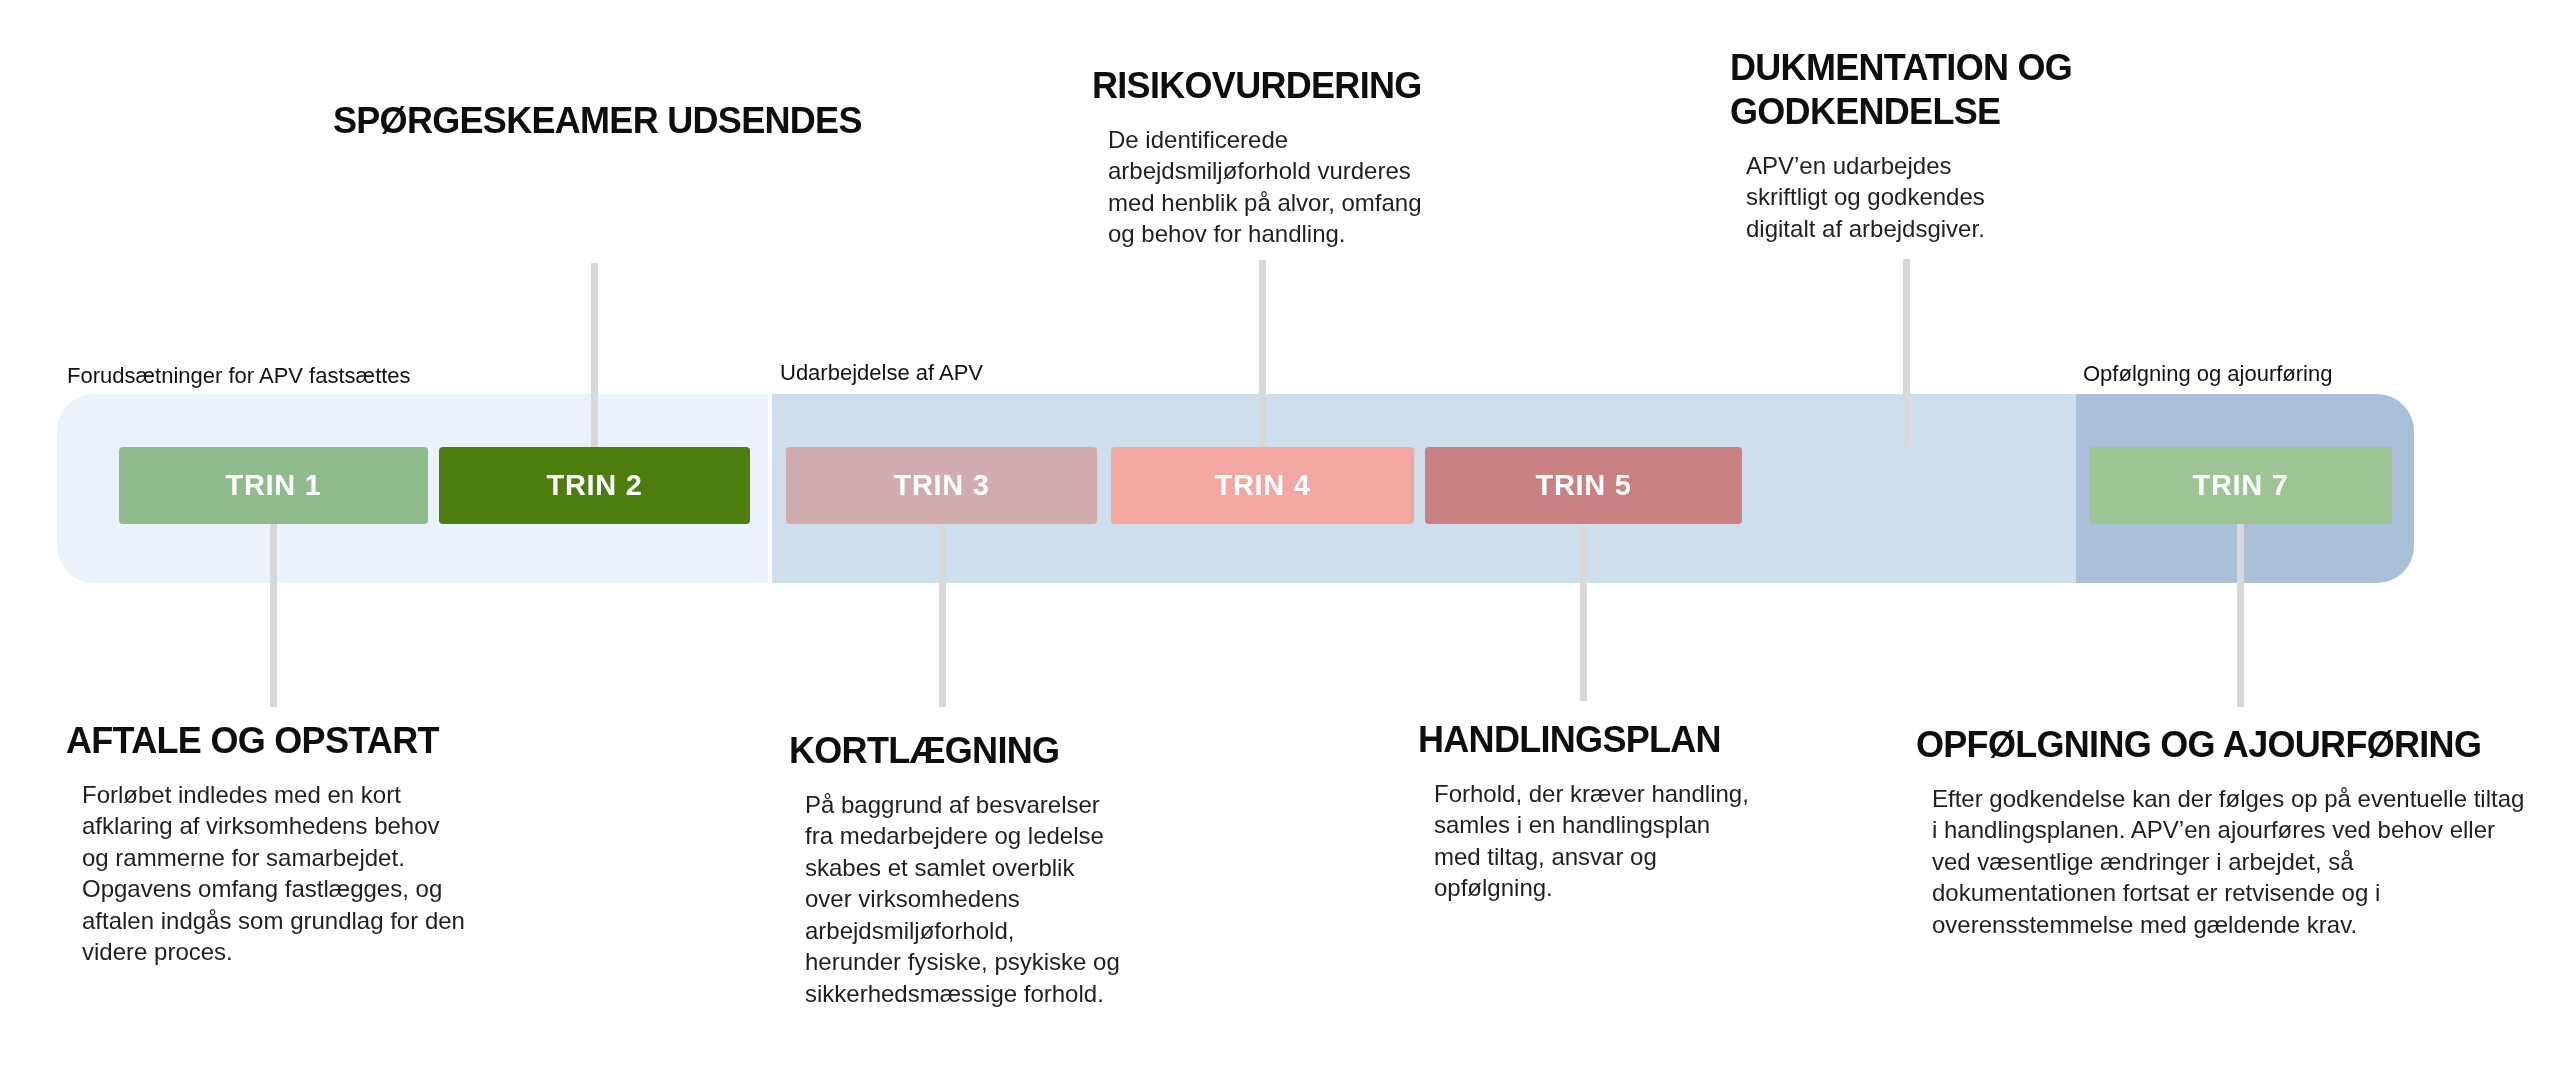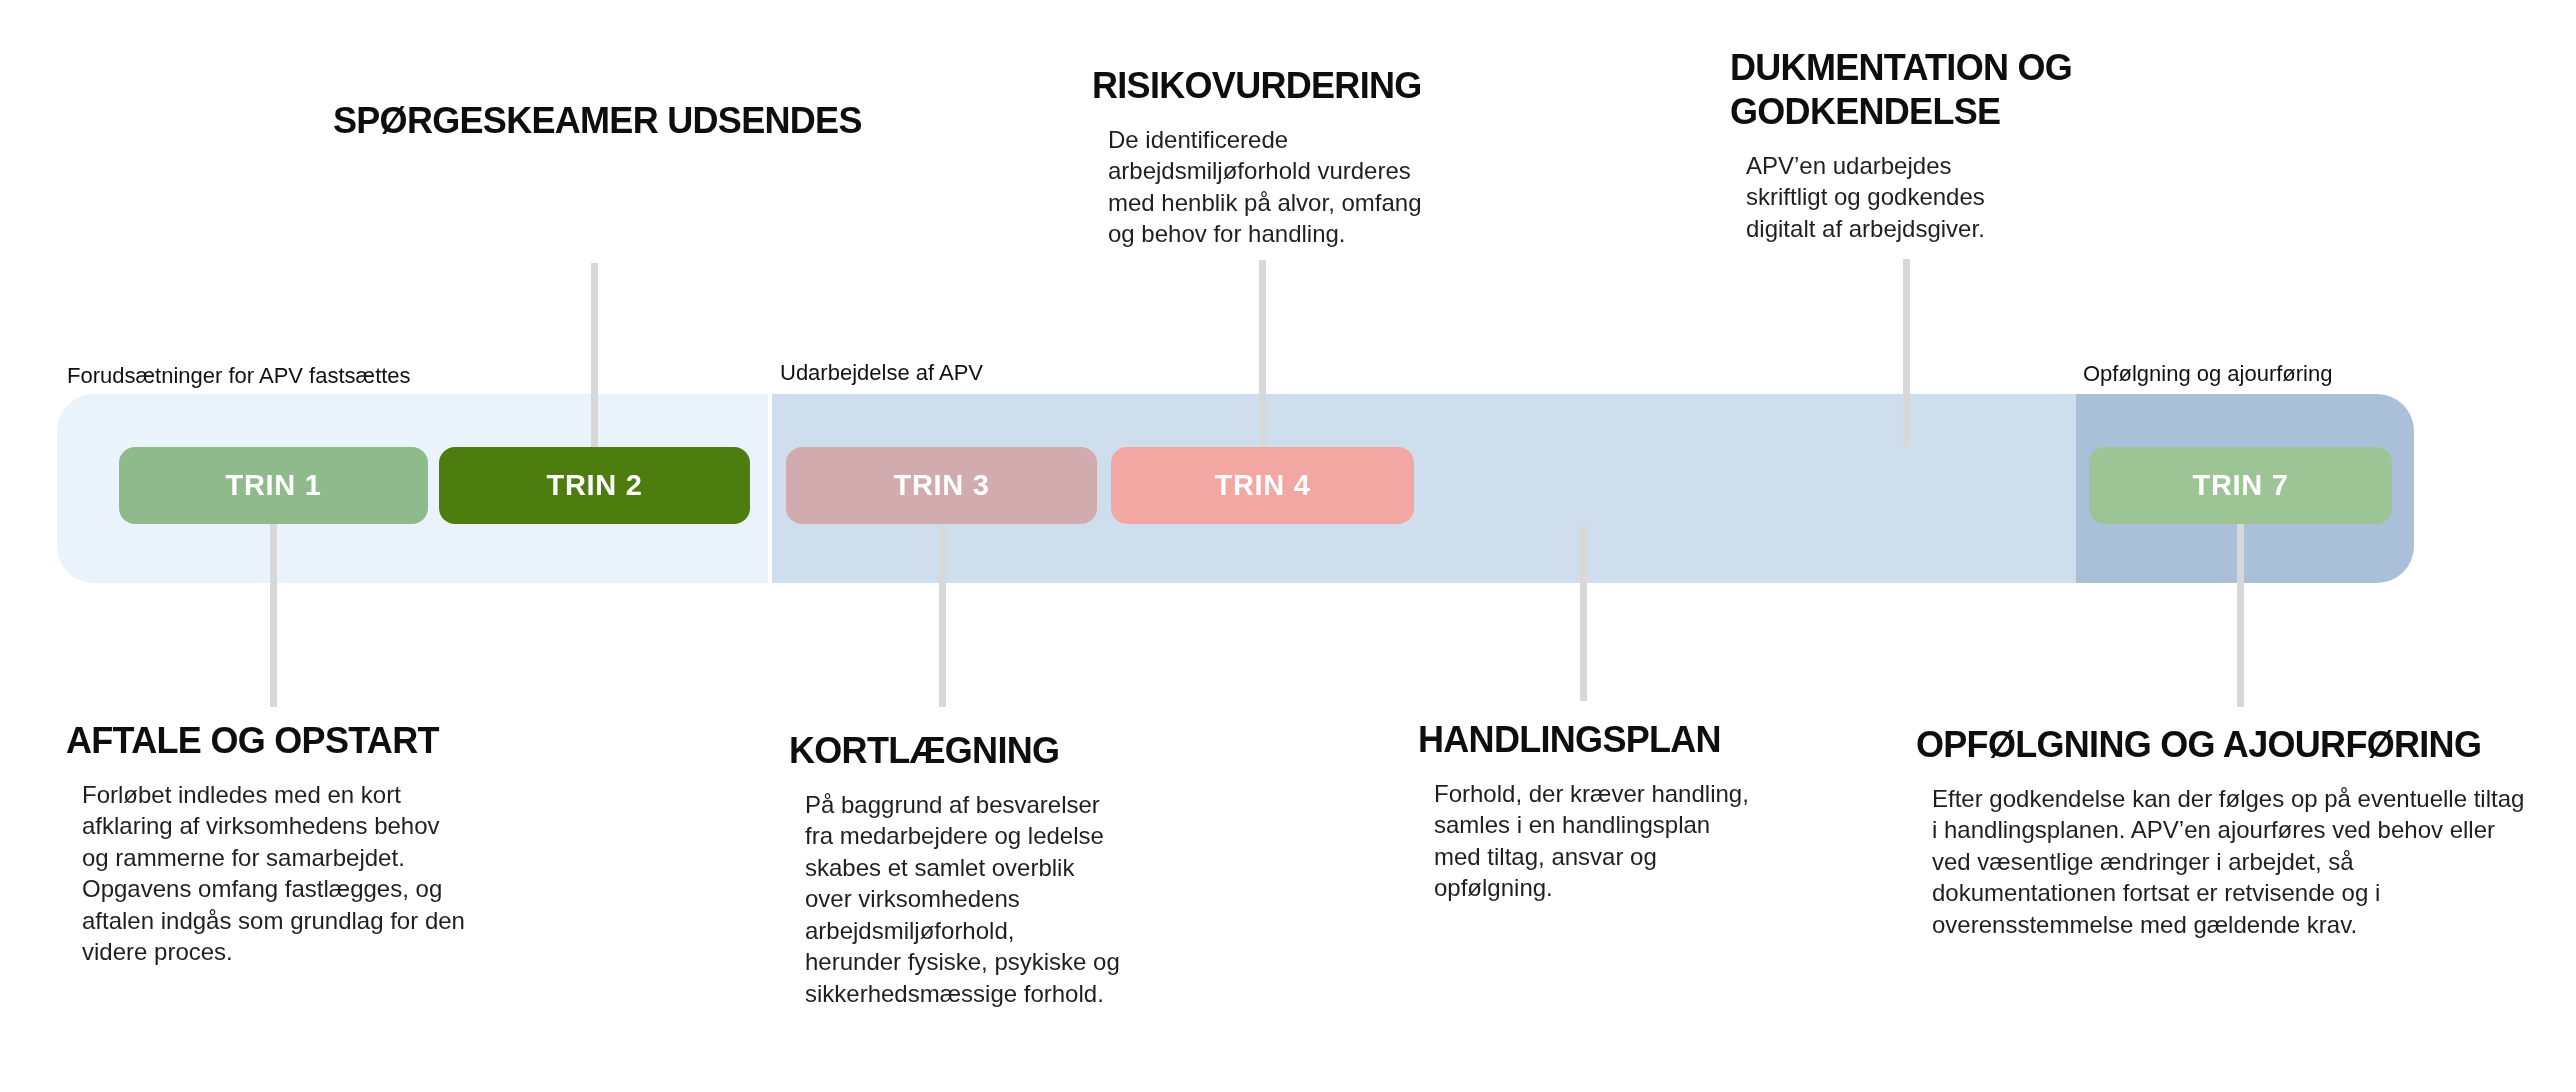--- a/index.html
+++ b/index.html
@@ -23,21 +23,21 @@
     top:394px;height:189px;
   }
   .connector{
     position:absolute;
     width:6.7px;
     background:#d8d8d8;
   }
   .step-btn{
     position:absolute;
     top:447px;height:77px;
-    border-radius:16px;
+    border-radius:4px;
     display:flex;align-items:center;justify-content:center;
   }
   .step-btn span{
     color:#ffffff;
     font-weight:bold;
     font-size:29px;
     letter-spacing:0.7px;
     white-space:nowrap;
   }
   .info{position:absolute;}
@@ -83,20 +83,23 @@
     <span>TRIN 1</span>
   </div>
   <div class="step-btn" style="left: 439px; width: 311px; background: #4d7c0f;">
     <span>TRIN 2</span>
   </div>
   <div class="step-btn" style="left: 786px; width: 311px; background: rgb(210, 171, 174);">
     <span>TRIN 3</span>
   </div>
   <div class="step-btn" style="left: 1111px; width: 303px; background: rgb(243, 167, 163);">
     <span>TRIN 4</span>
+  </div>
+  <div class="step-btn" style="left: 1425px; width: 317px; background: rgb(201, 129, 129);">
+    <span>TRIN 5</span>
   </div>
   <div class="step-btn" style="left: 2089px; width: 303px; background: rgb(156, 196, 149);">
     <span>TRIN 7</span>
   </div>
 
   <div class="info" style="left:333px;top:99px;">
     <h2>SPØRGESKEAMER UDSENDES</h2>
   </div>
   <div class="info" style="left:1092px;top:64px;">
     <h2>RISIKOVURDERING</h2>

